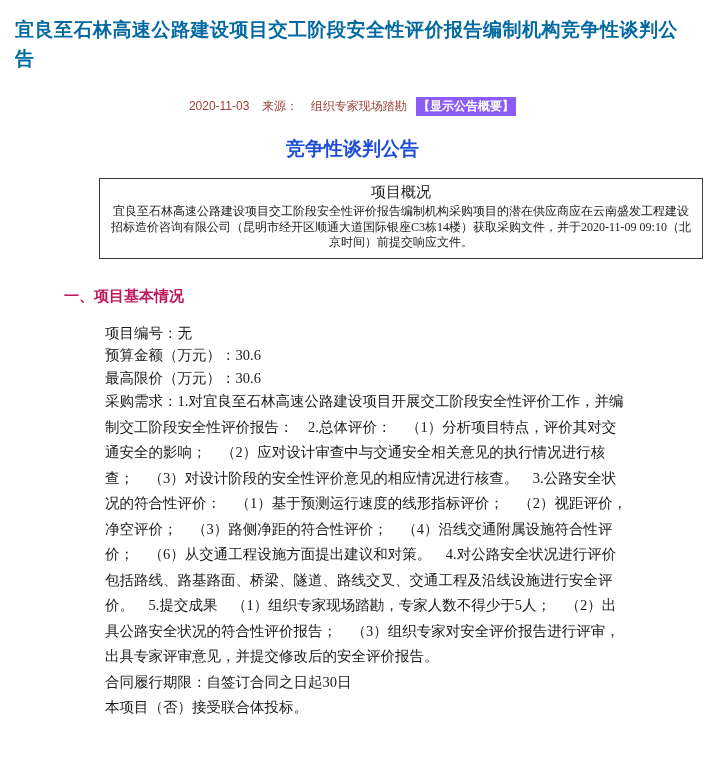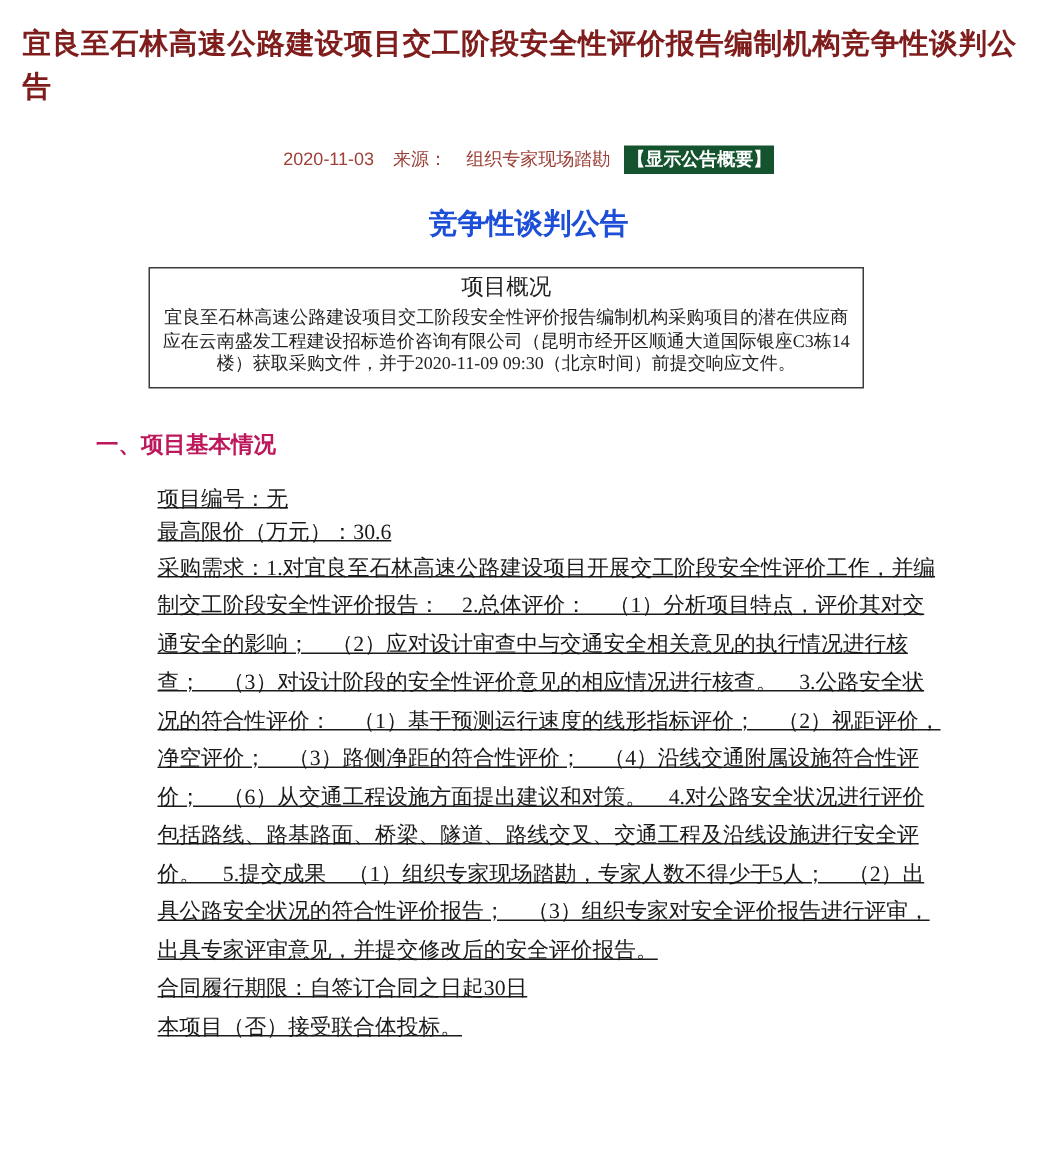--- a/index.html
+++ b/index.html
@@ -8,56 +8,56 @@
     font-family:"Liberation Serif", serif;
     color:#000;
   }
   .page { padding:12px 0 10px; }
 
   .doc-title {
     margin:4px 14px 0 15px;
     font-size:19px;
     font-weight:bold;
     line-height:1.5;
-    color:#7f1d1d;
+    color:#0369a1;
     letter-spacing:0.5px;
     font-family:Liberation Serif, serif;
   }
 
   .meta-line {
     margin-top:24px;
     text-align:center;
     font-size:12px;
     color:#9c4038;
     font-family:"Liberation Sans", sans-serif;
   }
   .meta-line .sep { display:inline-block; width:6px; }
   .summary-badge {
     display:inline-block;
-    background:#14532d;
+    background:#8b5cf6;
     color:#ffffff;
     font-weight:bold;
     font-size:12px;
     padding:1px 2px;
     margin-left:6px;
     cursor:pointer;
   }
 
   .announce-heading {
     margin:20px 0 0;
     text-align:center;
     font-size:19px;
     font-weight:bold;
     color:#1d4ed8;
   }
 
   .overview-box {
     box-sizing:border-box;
     margin:16px 0 0 99px;
-    width:477px;
+    width:604px;
     border:1px solid #3c3c3c;
     padding:2px 8px 7px;
   }
   .overview-title {
     text-align:center;
     font-size:15px;
     color:#222;
     line-height:22px;
   }
   .overview-body {
@@ -72,21 +72,20 @@
     margin:28px 0 0 64px;
     font-family:"Liberation Sans", sans-serif;
     font-weight:bold;
     font-size:15px;
     color:#be185d;
   }
   .section-body {
     margin:16px 78px 0 105px;
     font-size:14.5px;
     color:#1a1a1a;
-    text-decoration:underline;
   }
   .section-body p { margin:0; }
   .kv-line   { line-height:22.5px; }
   .para-line { line-height:25.5px; }
   .gap-after-section { height:22px; }
 </style>
 </head>
 <body>
 
 <div class="page">
@@ -99,27 +98,28 @@
     <span>来源：</span>
     <span class="sep"></span>
     <span>组织专家现场踏勘</span>
     <span class="summary-badge">【显示公告概要】</span>
   </div>
 
   <h2 class="announce-heading">竞争性谈判公告</h2>
 
   <div class="overview-box">
     <div class="overview-title">项目概况</div>
-    <div class="overview-body">宜良至石林高速公路建设项目交工阶段安全性评价报告编制机构采购项目的潜在供应商应在云南盛发工程建设招标造价咨询有限公司（昆明市经开区顺通大道国际银座C3栋14楼）获取采购文件，并于2020-11-09 09:30（北京时间）前提交响应文件。</div>
+    <div class="overview-body">宜良至石林高速公路建设项目交工阶段安全性评价报告编制机构采购项目的潜在供应商应在云南盛发工程建设招标造价咨询有限公司（昆明市经开区顺通大道国际银座C3栋14楼）获取采购文件，并于2020-11-09 09:10（北京时间）前提交响应文件。</div>
   </div>
 
   <h3 class="section-heading">一、项目基本情况</h3>
 
   <div class="section-body">
     <p class="kv-line">项目编号：无</p>
+    <p class="kv-line">预算金额（万元）：30.6</p>
     <p class="kv-line">最高限价（万元）：30.6</p>
     <p class="para-line">采购需求：1.对宜良至石林高速公路建设项目开展交工阶段安全性评价工作，并编制交工阶段安全性评价报告：　2.总体评价：　（1）分析项目特点，评价其对交通安全的影响；　（2）应对设计审查中与交通安全相关意见的执行情况进行核查；　（3）对设计阶段的安全性评价意见的相应情况进行核查。　3.公路安全状况的符合性评价：　（1）基于预测运行速度的线形指标评价；　（2）视距评价，净空评价；　（3）路侧净距的符合性评价；　（4）沿线交通附属设施符合性评价；　（6）从交通工程设施方面提出建议和对策。　4.对公路安全状况进行评价包括路线、路基路面、桥梁、隧道、路线交叉、交通工程及沿线设施进行安全评价。　5.提交成果　（1）组织专家现场踏勘，专家人数不得少于5人；　（2）出具公路安全状况的符合性评价报告；　（3）组织专家对安全评价报告进行评审，出具专家评审意见，并提交修改后的安全评价报告。</p>
     <p class="para-line">合同履行期限：自签订合同之日起30日</p>
     <p class="para-line">本项目（否）接受联合体投标。</p>
   </div>
 
   <div class="gap-after-section"></div>
 
 </div>
 

